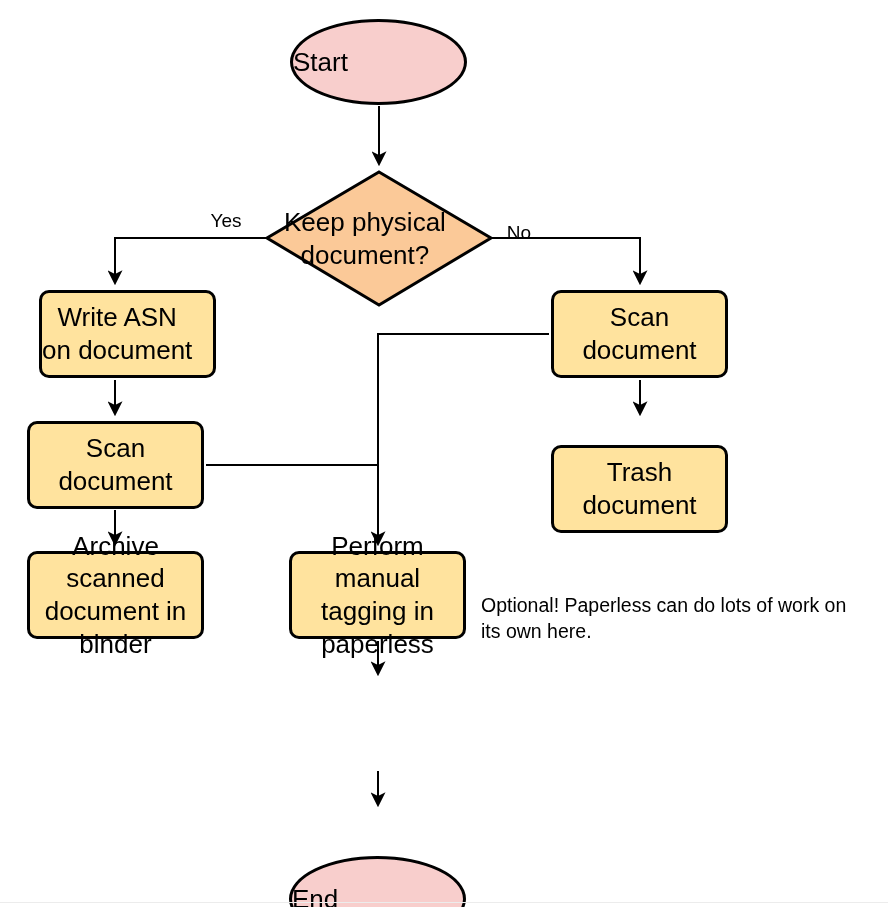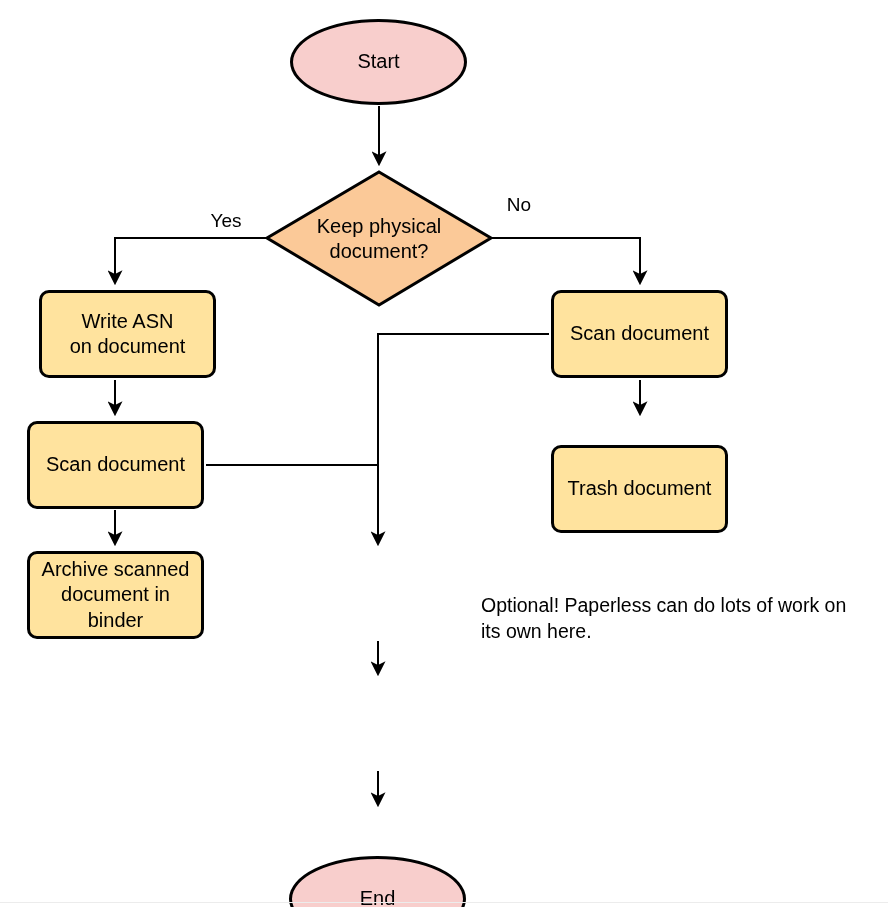--- a/index.html
+++ b/index.html
@@ -15,23 +15,23 @@
   svg.wires { position: absolute; left: 0; top: 0; width: 888px; height: 907px; }
   svg.wires path.edge {
     fill: none;
     stroke: var(--stroke, #000);
     stroke-width: 2;
   }
   .node {
     position: absolute;
     display: flex;
     align-items: center;
-    justify-content: center;
+    justify-content: flex-start;
     text-align: center;
-    font-size: 20px;
+    font-size: 26px;
     line-height: 1.26;
     white-space: pre-line;
     box-sizing: border-box;
   }
   .process {
     width: 177px;
     height: 88px;
     background: var(--process_fill, #FFE39E);
     border: 3px solid var(--stroke, #000);
     border-radius: 10px;
@@ -76,21 +76,21 @@
   .pos-decision-lbl { left: 284px; top: 206px; }
   .pos-write-asn    { left: 27px;  top: 290px; margin-left: 12px; }
   .pos-scan-left    { left: 27px;  top: 421px; }
   .pos-archive      { left: 27px;  top: 551px; }
   .pos-scan-right   { left: 551px; top: 290px; }
   .pos-trash        { left: 551px; top: 445px; }
   .pos-tagging      { left: 289px; top: 551px; }
   .pos-remove       { left: 289px; top: 681px; }
   .pos-end          { left: 289px; top: 856px; }
   .pos-yes          { left: 204px; top: 210px; }
-  .pos-no           { left: 497px; top: 194px; }
+  .pos-no           { left: 497px; top: 222px; }
 </style>
 </head>
 <body>
 
 <div class="canvas">
 
   <svg class="wires" viewBox="0 0 888 907" xmlns="http://www.w3.org/2000/svg">
     <defs>
       <marker id="arrow" viewBox="0 0 10 10" refX="8.5" refY="5" markerWidth="7.5" markerHeight="7.5" orient="auto-start-reverse">
         <path d="M0,0 L10,5 L0,10 L2.5,5 Z" fill="#000"></path>
@@ -134,20 +134,25 @@
     <span>Archive scanned
 document in
 binder</span>
   </div>
   <div class="node process pos-scan-right">
     <span>Scan document</span>
   </div>
   <div class="node process pos-trash">
     <span>Trash document</span>
   </div>
+  <div class="node process pos-tagging">
+    <span>Perform manual
+tagging in
+paperless</span>
+  </div>
 
   <div class="edge-label pos-yes">Yes</div>
   <div class="edge-label pos-no">No</div>
 
   <div class="annotation">Optional! Paperless can do lots of work on
 its own here.</div>
 
   <div class="bottom-divider"></div>
 </div>
 

